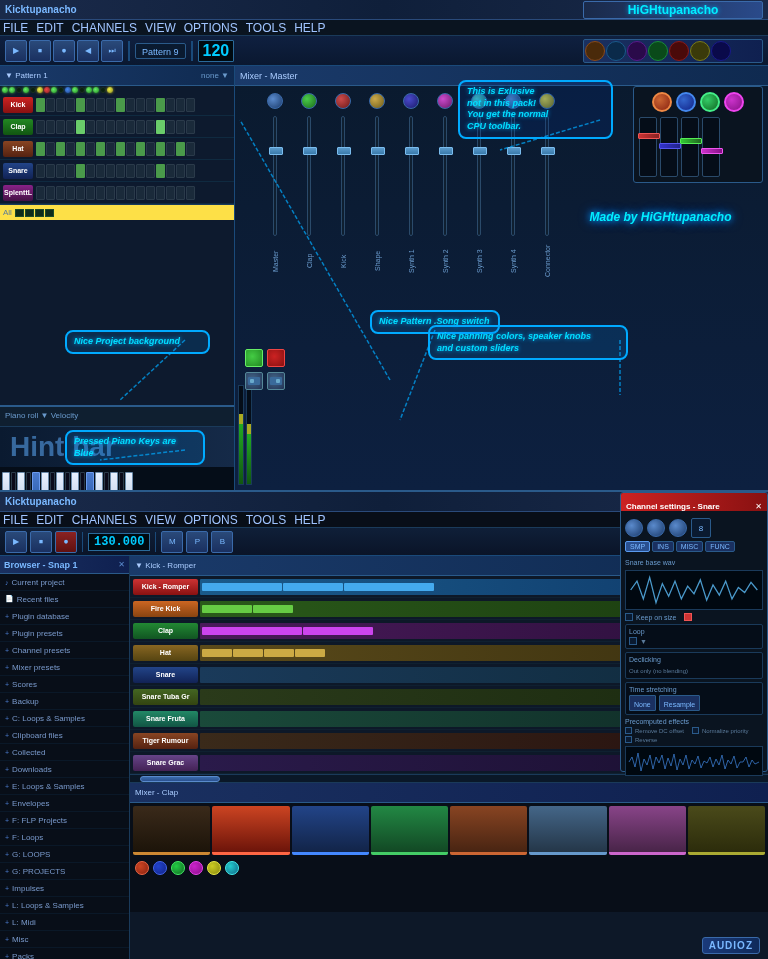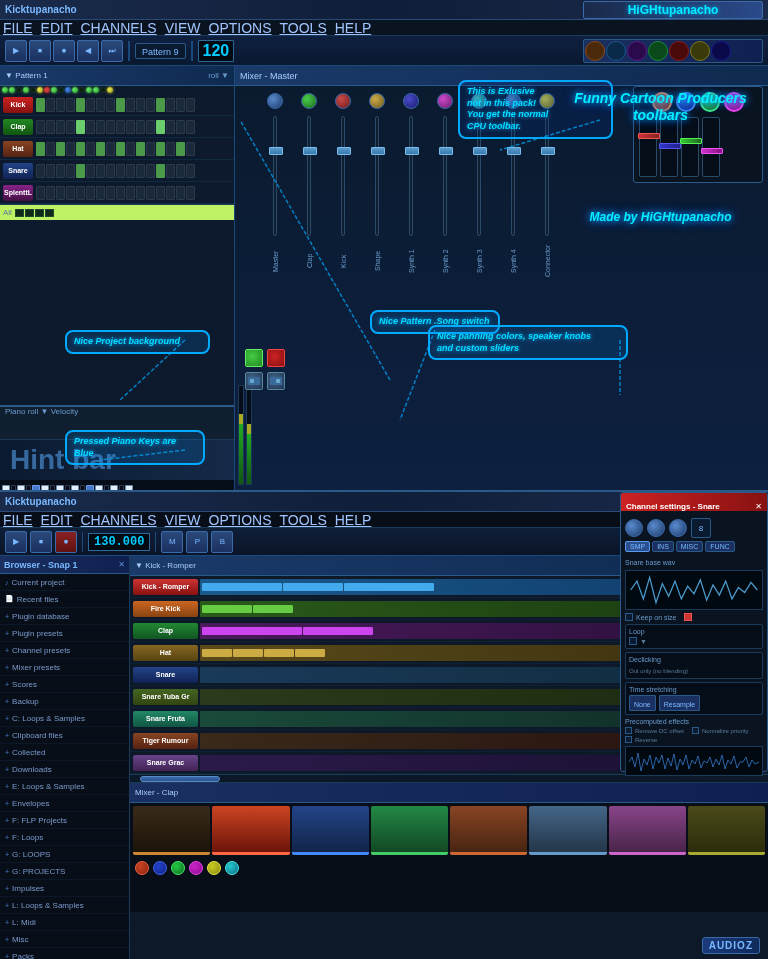--- a/index.html
+++ b/index.html
@@ -45,23 +45,22 @@
       background: #0a1420;
       display: flex;
       align-items: center;
       padding: 0 3px;
       gap: 8px;
       border-bottom: 1px solid #1a3a5a;
     }
 
     .menu-item {
       color: #a0c4ff;
-      font-size: 14px;
+      font-size: 12px;
       cursor: pointer;
-      text-decoration: underline;
     }
 
     
     .toolbar-strip {
       width: 100%;
       height: 30px;
       background: linear-gradient(180deg, #0f2040, #0a1830);
       display: flex;
       align-items: center;
       padding: 2px 5px;
@@ -714,21 +713,21 @@
       <div style="width:20px;height:20px;background:#0a0a4a;border-radius:50%;border:1px solid #1a1a8a;"></div>
     </div>
   </div>
 
   <div class="main-top-content">
 
     <div class="channel-rack">
       <div class="channel-rack-header">
         <span style="color:#aaccff;font-size:8px;">▼ Pattern 1</span>
         <span style="flex:1;"></span>
-        <span style="color:#6a9acc;font-size:8px;">roll ▼</span>
+        <span style="color:#6a9acc;font-size:8px;">none ▼</span>
       </div>
 
       <div class="light-row">
         <div class="light-dot light-on"></div>
         <div class="light-dot light-on"></div>
         <div class="light-dot light-off"></div>
         <div class="light-dot light-on"></div>
         <div class="light-dot light-off"></div>
         <div class="light-dot light-yellow"></div>
         <div class="light-dot light-red"></div>
@@ -842,32 +841,32 @@
           <div class="pad pad-inactive"></div>
           <div class="pad pad-inactive"></div>
           <div class="pad pad-inactive"></div>
           <div class="pad pad-inactive"></div>
           <div class="pad pad-inactive"></div>
           <div class="pad pad-inactive"></div>
           <div class="pad pad-inactive"></div>
         </div>
       </div>
 
-      <div style="height:16px;background:#bef264;display:flex;align-items:center;padding:0 3px;border-top:1px solid #1a3a5a;">
+      <div style="height:16px;background:#fde047;display:flex;align-items:center;padding:0 3px;border-top:1px solid #1a3a5a;">
         <span style="color:#5a7a9a;font-size:8px;">All</span>
         <div style="flex:1;display:flex;gap:1px;padding:0 3px;">
           <div style="width:9px;height:8px;background:#0f2a1a;border:1px solid #1a4a2a;"></div>
           <div style="width:9px;height:8px;background:#0f2a1a;border:1px solid #1a4a2a;"></div>
           <div style="width:9px;height:8px;background:#0f2a1a;border:1px solid #1a4a2a;"></div>
           <div style="width:9px;height:8px;background:#0f2a1a;border:1px solid #1a4a2a;"></div>
         </div>
       </div>
 
       <div style="position:absolute;bottom:0;left:0;right:0;height:85px;background:#0a1420;border-top:2px solid #2a5a8a;">
-        <div style="height:33px;background:#0f1f30;display:flex;align-items:flex-start;padding:0 5px;border-bottom:1px solid #1a3a5a;">
+        <div style="height:20px;background:#0f1f30;display:flex;align-items:flex-end;padding:6px 5px;border-bottom:1px solid #1a3a5a;">
           <span style="color:#6a9acc;font-size:8px;">Piano roll ▼ Velocity</span>
         </div>
 
         <div class="hint-bar">
           <span class="hint-bar-text">Hint bar</span>
         </div>
 
         <div class="piano-keys">
           <div class="piano-key-white"></div>
           <div class="piano-key-black"></div>
@@ -1032,24 +1031,20 @@
   </div>
 
   <div class="annotation" style="right:140px;top:325px;width:200px;">
     <span>Nice panning colors, speaker knobs<br>and custom sliders</span>
   </div>
 
   <div class="annotation" style="right:155px;top:80px;width:155px;background:rgba(0,50,150,0.2);">
     <span>This is Exlusive<br>not in this pack!<br>You get the normal<br>CPU toolbar.</span>
   </div>
 
-  <div class="annotation-title" style="right:10px;top:90px;width:195px;">
-    <span>Funny Cartoon
-Producers toolbars</span>
-  </div>
 
   <div class="annotation-title" style="right:10px;top:210px;width:195px;font-size:12px;">
     <span>Made by HiGHtupanacho</span>
   </div>
 
   <svg style="position:absolute;top:0;left:0;width:100%;height:100%;pointer-events:none;">
 
     <line x1="185" y1="340" x2="120" y2="400" stroke="#00aaff" stroke-width="1.5" stroke-dasharray="4,2" opacity="0.7"></line>
 
     <line x1="185" y1="450" x2="100" y2="460" stroke="#00aaff" stroke-width="1.5" stroke-dasharray="4,2" opacity="0.7"></line>

